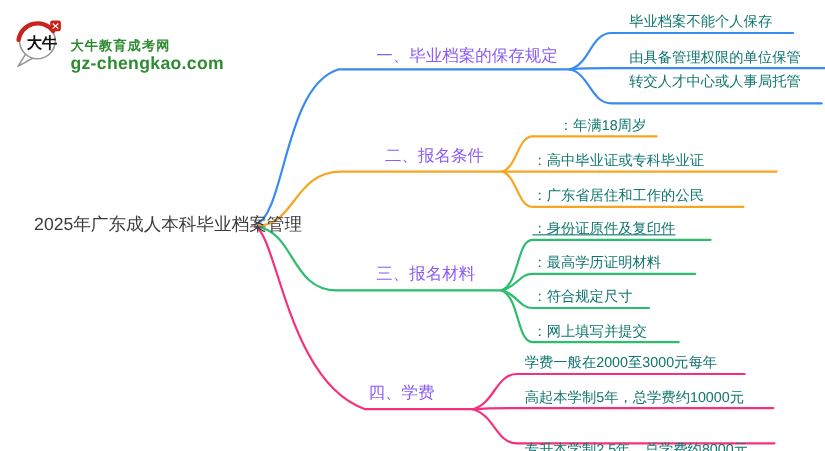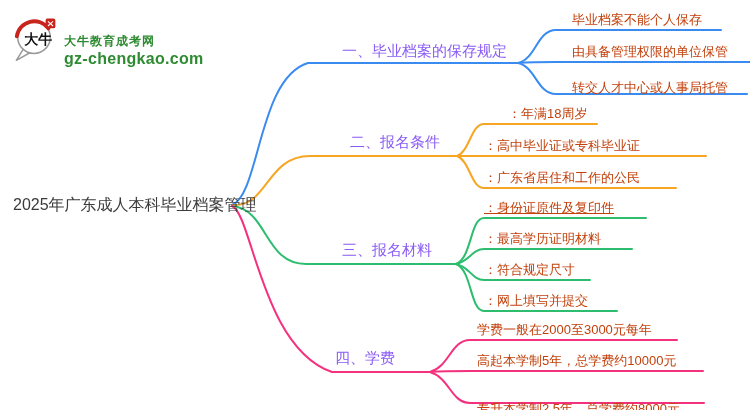--- a/index.html
+++ b/index.html
@@ -9,37 +9,37 @@
     background:#fff; font-family:"Liberation Sans", sans-serif;
   }
   .wires { position:absolute; left:0; top:0; pointer-events:none; }
   .wires path { fill:none; stroke-width:2; stroke-linecap:round; }
   .b0 { stroke:var(--b0,#3a8bf0); }
   .b1 { stroke:var(--b1,#f6a623); }
   .b2 { stroke:var(--b2,#2cbe6e); }
   .b3 { stroke:var(--b3,#f4317e); }
 
   .root-label {
-    position:absolute; left:13px; top:196px;
+    position:absolute; left:31px; top:196px;
     font-size:16px; line-height:17px; color:#3b3b3b; white-space:nowrap;
   }
   .branch-label {
     position:absolute; font-size:15px; line-height:18px; color:#8b5cf6; white-space:nowrap;
   }
   .child-label {
-    position:absolute; font-size:13px; line-height:16px; color:#c2410c; white-space:nowrap;
+    position:absolute; font-size:13px; line-height:16px; color:#0f766e; white-space:nowrap;
   }
   .lb1 { left:342px; top:42px; }
   .lb2 { left:350px; top:133px; }
   .lb3 { left:342px; top:241px; }
   .lb4 { left:335px; top:349px; }
 
   .c10 { left:572px; top:12px; }
   .c11 { left:572px; top:44px; }
-  .c12 { left:572px; top:80px; }
+  .c12 { left:572px; top:66px; }
   .c20 { left:508px; top:106px; }
   .c21 { left:484px; top:138px; }
   .c22 { left:484px; top:170px; }
   .c30 { left:484px; top:200px;text-decoration:underline; }
   .c31 { left:484px; top:231px; }
   .c32 { left:484px; top:262px; }
   .c33 { left:484px; top:293px; }
   .c40 { left:477px; top:322px; }
   .c41 { left:477px; top:353px; }
   .c42 { left:477px; top:401px; }

